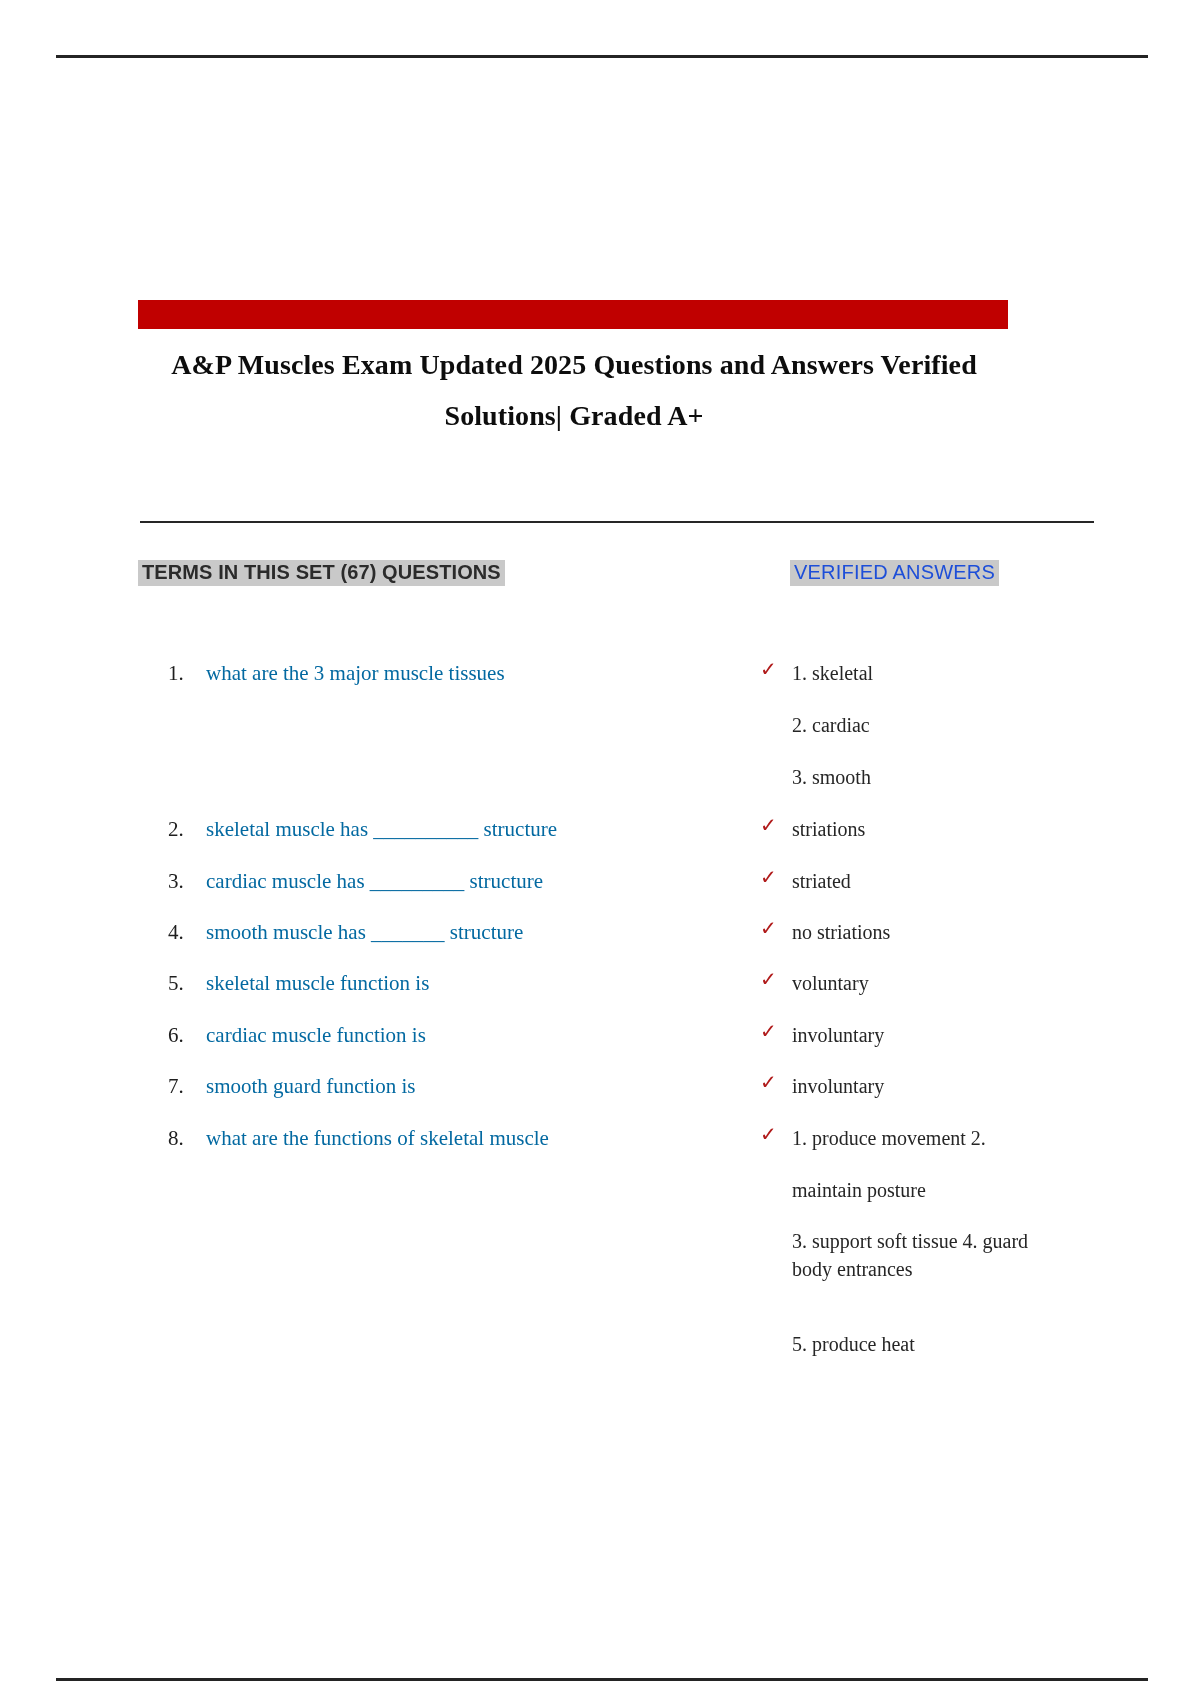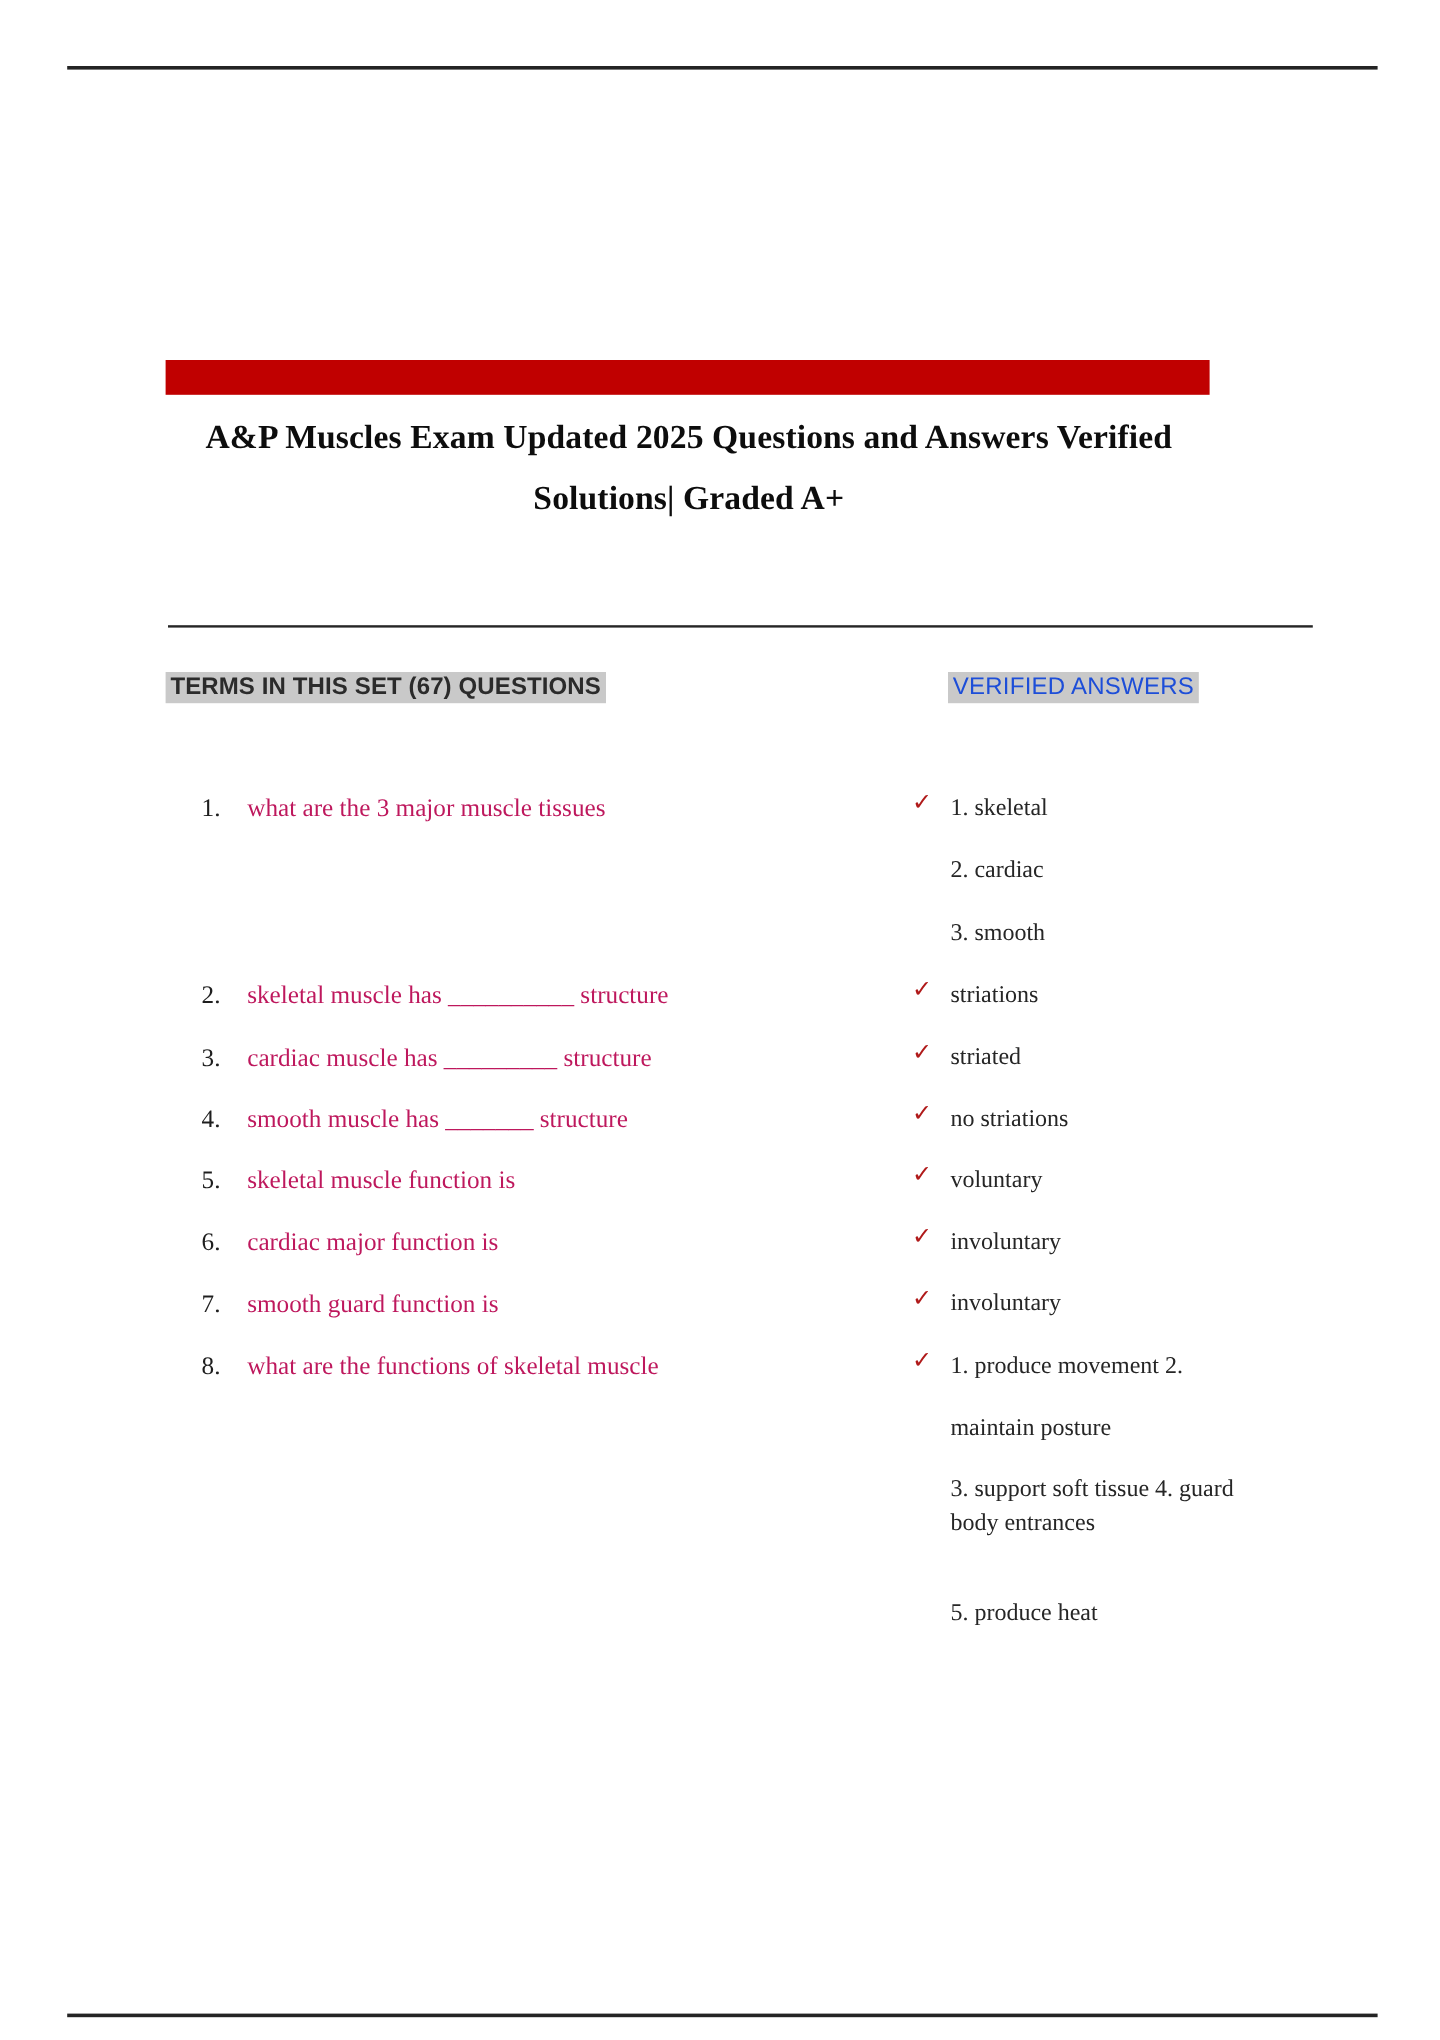--- a/index.html
+++ b/index.html
@@ -126,21 +126,21 @@
   .q-num {
     position: absolute;
     left: 30px;
     width: 34px;
     text-align: left;
     color: #1e1e1e;
   }
   .q-text {
     display: inline-block;
     margin-left: 68px;
-    color: #be185d;
+    color: #0369a1;
     font-family: Liberation Serif, serif;
   }
 
   
   .answers-col {
     position: absolute;
     left: 760px;
     top: 48px;
     width: 430px;
   }
@@ -188,21 +188,21 @@
       <span class="col-head questions">TERMS IN THIS SET (67) QUESTIONS</span>
       <span class="col-head answers">VERIFIED ANSWERS</span>
     </div>
 
     <div class="questions-col" id="questions-col">
         <div class="q-item" style="top: 58px;"><span class="q-num">1.</span><span class="q-text">what are the 3 major muscle tissues</span></div>
         <div class="q-item" style="top: 214px;"><span class="q-num">2.</span><span class="q-text">skeletal muscle has __________ structure</span></div>
         <div class="q-item" style="top: 266px;"><span class="q-num">3.</span><span class="q-text">cardiac muscle has _________ structure</span></div>
         <div class="q-item" style="top: 317px;"><span class="q-num">4.</span><span class="q-text">smooth muscle has _______ structure</span></div>
         <div class="q-item" style="top: 368px;"><span class="q-num">5.</span><span class="q-text">skeletal muscle function is</span></div>
-        <div class="q-item" style="top: 420px;"><span class="q-num">6.</span><span class="q-text">cardiac major function is</span></div>
+        <div class="q-item" style="top: 420px;"><span class="q-num">6.</span><span class="q-text">cardiac muscle function is</span></div>
         <div class="q-item" style="top: 471px;"><span class="q-num">7.</span><span class="q-text">smooth guard function is</span></div>
         <div class="q-item" style="top: 523px;"><span class="q-num">8.</span><span class="q-text">what are the functions of skeletal muscle</span></div>
       </div>
 
     <div class="answers-col" id="answers-col">
         <div class="a-item" style="top: 58px;"><span class="a-check">✓</span><span class="a-text">1. skeletal</span></div>
         <div class="a-item no-check" style="top: 110px;"><span class="a-check"></span><span class="a-text">2. cardiac</span></div>
         <div class="a-item no-check" style="top: 162px;"><span class="a-check"></span><span class="a-text">3. smooth</span></div>
         <div class="a-item" style="top: 214px;"><span class="a-check">✓</span><span class="a-text">striations</span></div>
         <div class="a-item" style="top: 266px;"><span class="a-check">✓</span><span class="a-text">striated</span></div>

